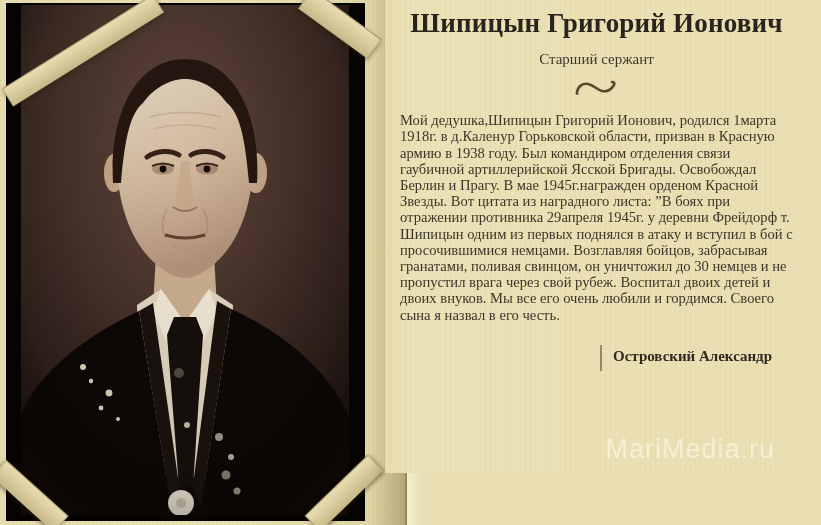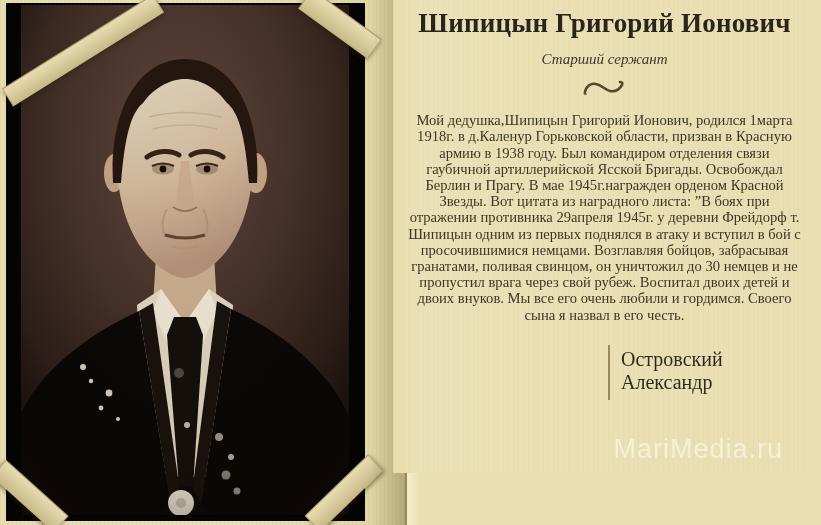--- a/index.html
+++ b/index.html
@@ -37,44 +37,44 @@
     position:absolute; left:371px; top:0; width:34px; height:525px;
     background:linear-gradient(to right, rgba(100,82,42,0), rgba(96,78,38,0.32));
   }
   .spine { position:absolute; left:405px; top:0; width:2px; height:525px; background:#978a63; }
   .spine-highlight {
     position:absolute; left:407px; top:0; width:14px; height:525px;
     background:linear-gradient(to right, rgba(255,252,228,0.55), rgba(255,252,228,0));
   }
   
   .right-page {
-    position:absolute; left:393px; top:0; width:414px; height:473px;
+    position:absolute; left:385px; top:0; width:414px; height:473px;
     box-sizing:border-box; padding:6px 6px 0 15px;
     background:
       repeating-linear-gradient(90deg, rgba(140,120,70,0.04) 0 1px, rgba(255,255,255,0.0) 1px 5px),
       linear-gradient(to right, #e6dcad 0%, #ebe1b6 6%, #e9dfb2 100%);
   }
   .title {
     margin:2px 0 0; text-align:center;
     font-size:27px; font-weight:bold; line-height:1.12;
     color:#29251d; letter-spacing:0.2px;
   }
-  .rank { margin-top:13px; text-align:center; font-size:15px; color:#3c372c;font-style:italic; }
+  .rank { margin-top:13px; text-align:center; font-size:15px; color:#3c372c; }
   .ornament { margin-top:11px; text-align:center; height:20px; }
   .ornament svg { display:inline-block; vertical-align:top; }
   .story {
     margin:13px 0 6px; font-size:14.6px; line-height:16.2px;
-    color:#3b362a; text-align:center;
+    color:#3b362a; text-align:left;
   }
   .author {
     margin:22px 0 0 200px;
     border-left:2px solid #968a64;
     padding:3px 0 6px 11px;
   }
-  .author-name { font-weight:normal; font-size:20px; color:#2e2a21; }
+  .author-name { font-weight:bold; font-size:15px; color:#2e2a21; }
   .author-relation { margin-top:10px; font-size:14px; color:#3c372c; }
   .watermark {
     position:absolute; right:24px; bottom:8px;
     font-family:"Liberation Sans", sans-serif;
     font-size:27px; letter-spacing:1px;
     color:rgba(255,255,244,0.55);
   }
 </style>
 </head>
 <body>

